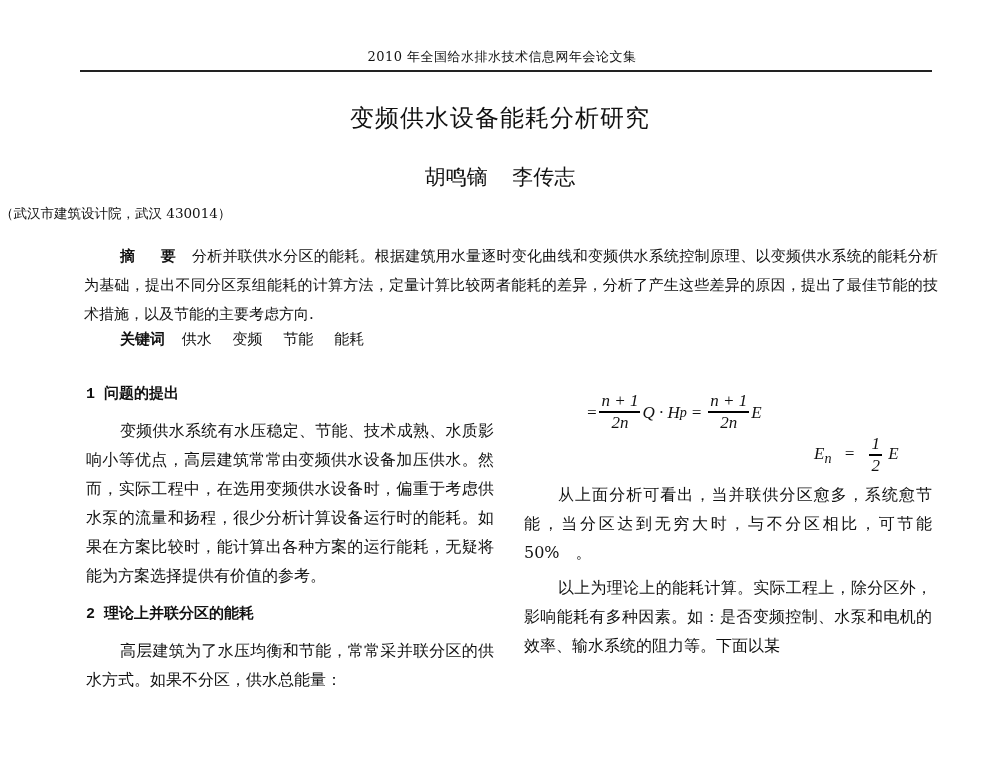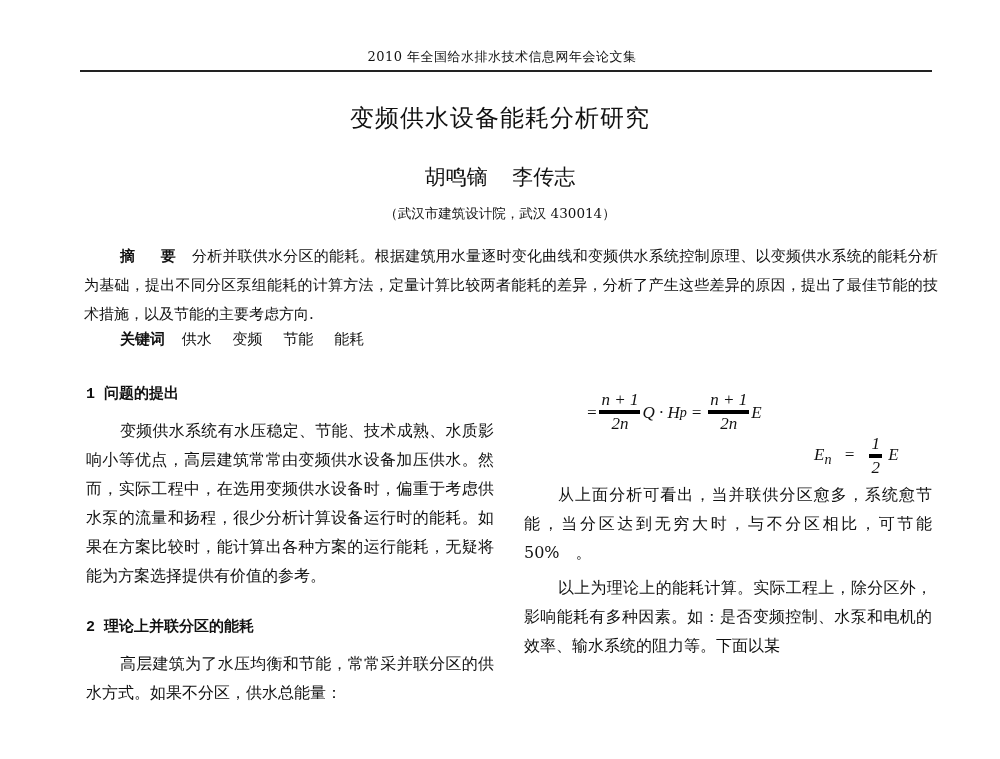--- a/index.html
+++ b/index.html
@@ -20,21 +20,21 @@
     position: absolute; left: 0; right: 0; top: 102px;
     text-align: center; font-size: 24px; letter-spacing: 1px;
     font-family: "DejaVu Sans", "Liberation Sans", sans-serif;
   }
   .authors {
     position: absolute; left: 0; right: 0; top: 163px;
     text-align: center; font-size: 21px; word-spacing: 18px;
   }
   .affiliation {
     position: absolute; left: 0; right: 0; top: 205px;
-    text-align: center; font-size: 13.5px;
+    text-align: left; font-size: 13.5px;
   }
   .abstract {
     position: absolute; left: 84px; right: 62px; top: 242px;
     font-size: 15px; line-height: 29px; text-indent: 36px; text-align: justify;
   }
   .abstract .label { font-weight: bold; letter-spacing: 10px; margin-right: 6px; }
   .keywords {
     position: absolute; left: 120px; top: 330px; font-size: 15px;
   }
   .keywords .label { font-weight: bold; margin-right: 12px; }
@@ -47,21 +47,21 @@
   .section-heading {
     font-family: Liberation Mono, monospace;
     font-weight: bold; font-size: 15px; margin: 0 0 10px 0; line-height: 22px;
   }
   .para { text-indent: 34px; margin: 0 0 6px 0; }
   .formula {
     font-family: "Liberation Serif", "DejaVu Serif", serif; font-style: italic;
     font-size: 17px;
   }
   .frac { display: inline-block; vertical-align: middle; text-align: center; margin: 0 2px; }
-  .frac .num { display: block; border-bottom: 4px solid #000000; padding: 0 2px; line-height: 20px; }
+  .frac .num { display: block; border-bottom: 2px solid #000000; padding: 0 2px; line-height: 20px; }
   .frac .den { display: block; line-height: 20px; }
   .formula-block { height: 56px; padding-left: 62px; display: flex; align-items: center; }
   .limit-line { position: relative; height: 40px; }
   .limit-text { position: absolute; left: 34px; top: 10px; }
   .limit-eq { position: absolute; left: 290px; top: -6px; }
   .energy-formula { padding-left: 30px; margin-top: 12px; }
 </style>
 </head>
 <body>
 
@@ -85,21 +85,21 @@
   <span class="label">关键词</span>
   <span class="kw">供水</span>
   <span class="kw">变频</span>
   <span class="kw">节能</span>
   <span class="kw">能耗</span>
 </div>
 
 <div class="col col-left">
   <h2 class="section-heading">1 问题的提出</h2>
   <p class="para">变频供水系统有水压稳定、节能、技术成熟、水质影响小等优点，高层建筑常常由变频供水设备加压供水。然而，实际工程中，在选用变频供水设备时，偏重于考虑供水泵的流量和扬程，很少分析计算设备运行时的能耗。如果在方案比较时，能计算出各种方案的运行能耗，无疑将能为方案选择提供有价值的参考。</p>
-  <h2 class="section-heading" style="margin-top:27px;">2 理论上并联分区的能耗</h2>
+  <h2 class="section-heading" style="margin-top:14px;">2 理论上并联分区的能耗</h2>
   <p class="para">高层建筑为了水压均衡和节能，常常采并联分区的供水方式。如果不分区，供水总能量：</p>
 </div>
 
 <div class="col col-right">
   <div class="formula formula-block">
     <span>=</span>
     <span class="frac">
       <span class="num">n + 1</span>
       <span class="den">2n</span>
     </span>

